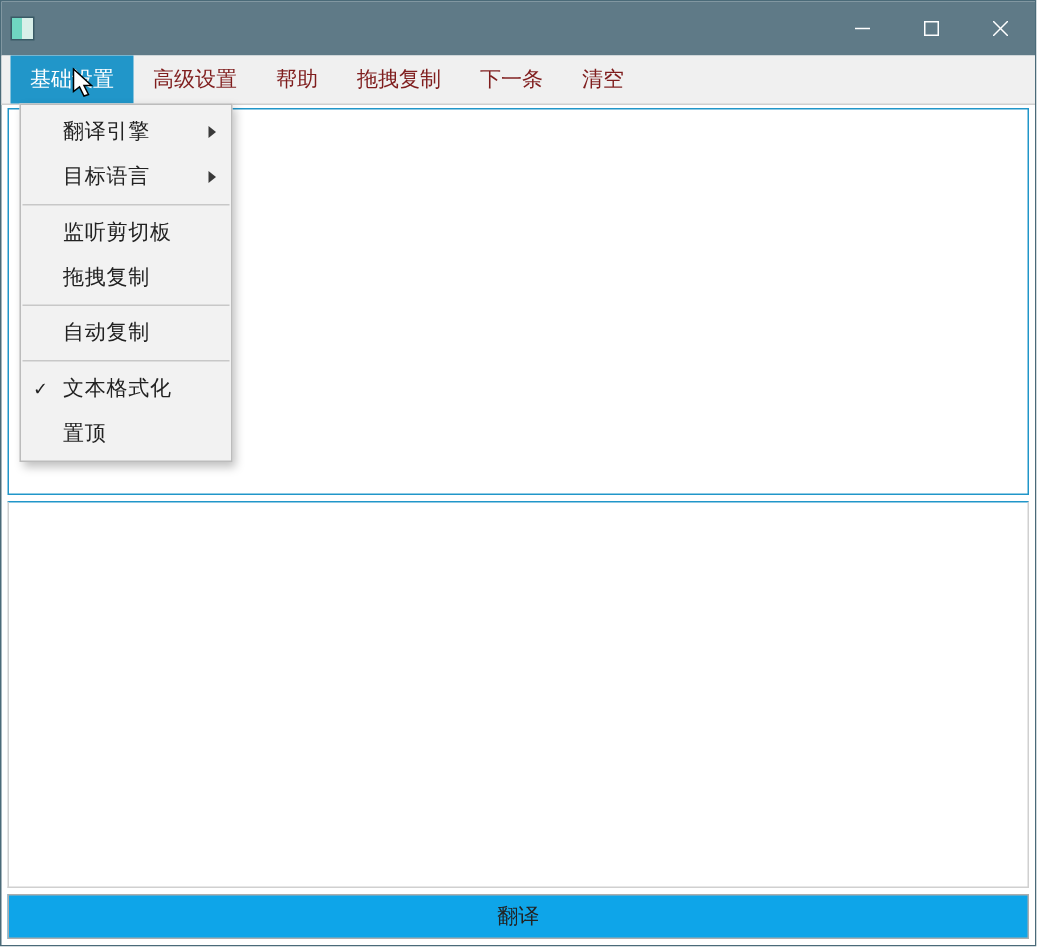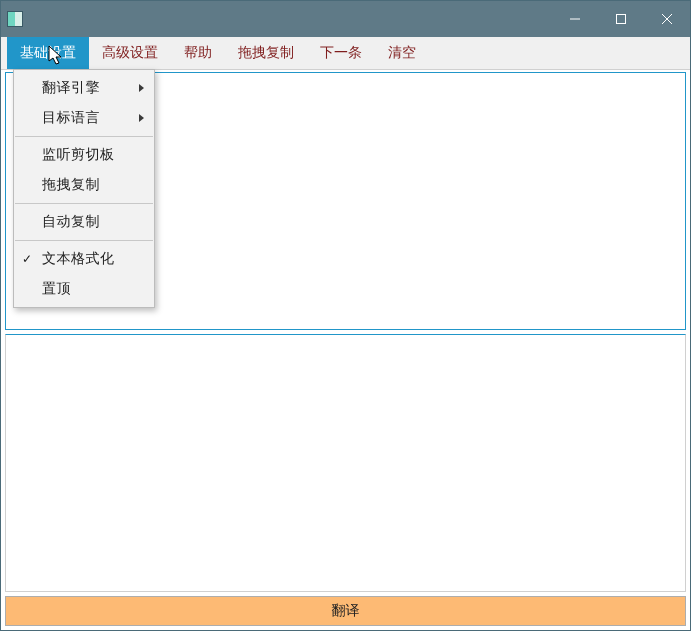--- a/index.html
+++ b/index.html
@@ -12,21 +12,21 @@
   .win-controls { display: flex; height: 100%; }
   .win-btn { width: 46px; height: 100%; display: flex; align-items: center; justify-content: center; color: #fff; }
   .win-btn svg { stroke: #fff; }
   .menubar { height: 33px; background: #f0f0f0; border-bottom: 1px solid #d0d0d0; display: flex; align-items: stretch; padding: 0 6px; }
   .menu-item { padding: 0 13px; display: flex; align-items: center; color: #7f1d1d; cursor: default; position: relative; }
   .menu-item.active { background: #2196c9; color: #fff; }
   .content { flex: 1; display: flex; flex-direction: column; padding: 2px 4px 4px 4px; gap: 4px; position: relative; }
   .textbox { border: 1px solid #2196c9; background: #fff; }
   .textbox.upper { flex: 0 0 258px; }
   .textbox.lower { flex: 1; border: 1px solid #d0d0d0; border-top: 1px solid #2196c9; }
-  .translate-btn { height: 30px; margin: 0 4px 4px 4px; border: 1px solid #adadad; background: #fdba74; display: flex; align-items: center; justify-content: center; color: #222; }
+  .translate-btn { height: 30px; margin: 0 4px 4px 4px; border: 1px solid #adadad; background: #0ea5e9; display: flex; align-items: center; justify-content: center; color: #222; }
   .dropdown { position: absolute; left: 13px; top: 69px; width: 142px; background: #f2f2f2; border: 1px solid #bcbcbc; box-shadow: 2px 3px 6px rgba(0,0,0,0.25); padding: 3px 0; z-index: 10; }
   .dd-item { height: 30px; display: flex; align-items: center; padding: 0 22px 0 28px; color: #222; cursor: default; position: relative; letter-spacing: 0.5px; }
   .dd-sep { height: 1px; background: #c8c8c8; margin: 3px 1px; }
   .dd-arrow { position: absolute; right: 10px; top: 50%; transform: translateY(-50%); width: 0; height: 0; border-top: 4px solid transparent; border-bottom: 4px solid transparent; border-left: 5px solid #3a3a3a; }
   .dd-check { position: absolute; left: 8px; top: 50%; transform: translateY(-50%); font-size: 12px; color: #222; }
   .cursor { position: absolute; left: 48px; top: 45px; z-index: 20; pointer-events: none; }
 </style>
 </head>
 <body>
 

